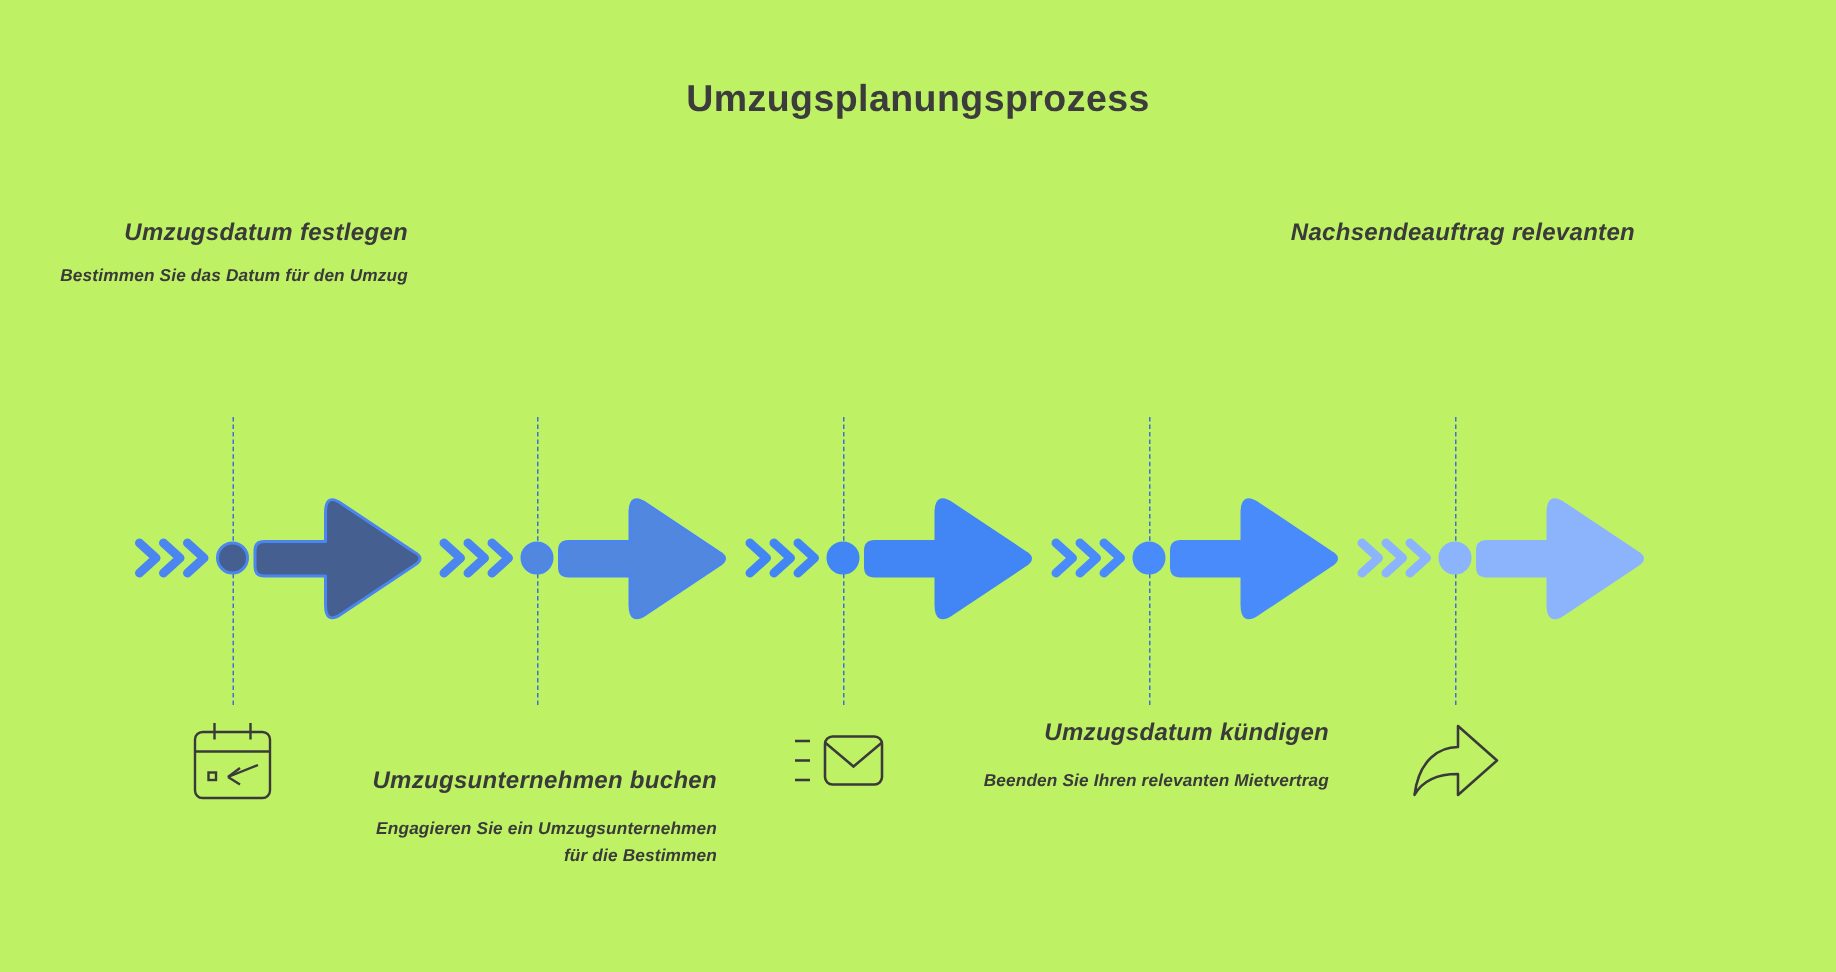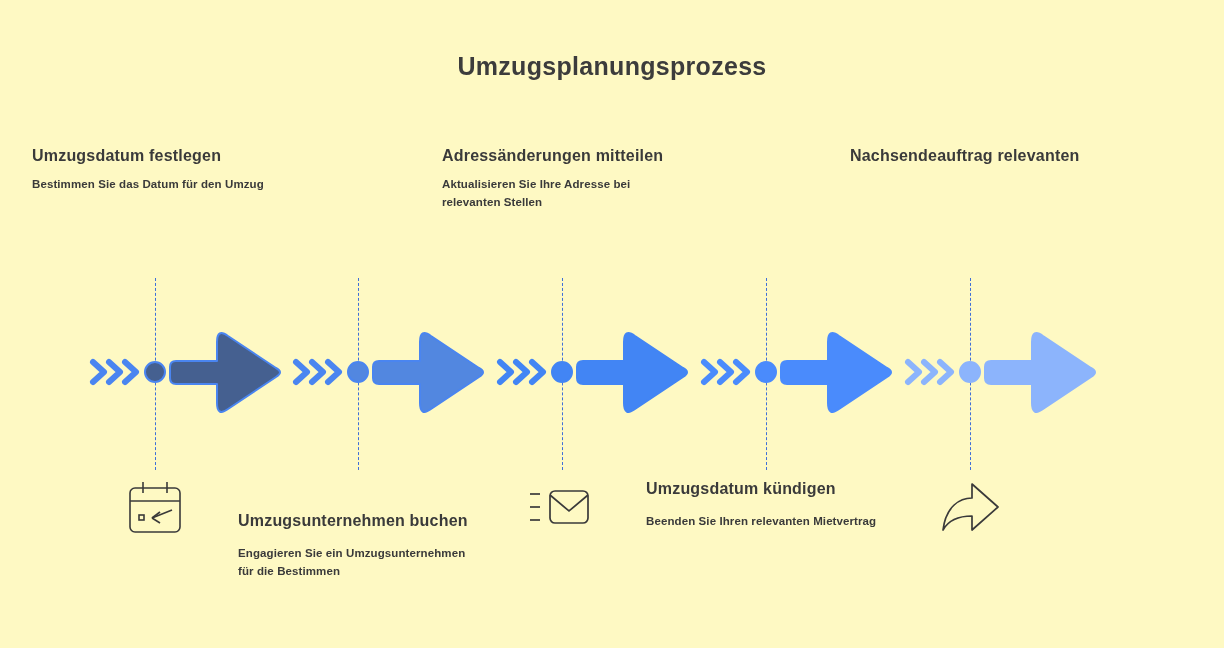--- a/index.html
+++ b/index.html
@@ -5,21 +5,21 @@
   * { margin:0; padding:0; box-sizing:border-box; }
   html,body{
     width:1224px; height:648px;
     background:#000;
     font-family:"Liberation Sans", sans-serif;
     overflow:hidden;
   }
   #infographic{
     position:relative;
     width:1224px; height:648px;
-    background:#fef9c3;
+    background:#bef264;
   }
 
   
   #chart-title{
     position:absolute;
     top:52px; left:0; width:1224px;
     text-align:center;
     font-size:25px;
     font-weight:bold;
     letter-spacing:0.3px;
@@ -38,21 +38,22 @@
     top:278px;
     width:0;
     height:192px;
     border-left:1px dashed #3f6fd8;
   }
 
   
   .step-text{
     position:absolute;
     width:240px;
-    text-align:left;
+    text-align:right;
+    font-style:italic;
   }
   .step-heading{
     font-size:16px;
     font-weight:bold;
     line-height:1.35;
     color:#3a3a3a;
     letter-spacing:0.2px;
   }
   .step-desc{
     margin-top:8px;
@@ -148,24 +149,20 @@
   <div class="step-text above" style="left:32px; top:145px;">
     <div class="step-heading">Umzugsdatum festlegen</div>
     <div class="step-desc">Bestimmen Sie das Datum für den Umzug</div>
   </div>
 
   <div class="step-text below" style="left:238px; top:478px;margin-top:32px;">
     <div class="step-heading">Umzugsunternehmen buchen</div>
     <div class="step-desc">Engagieren Sie ein Umzugsunternehmen für die Bestimmen</div>
   </div>
 
-  <div class="step-text above" style="left:442px; top:145px;">
-    <div class="step-heading">Adressänderungen mitteilen</div>
-    <div class="step-desc">Aktualisieren Sie Ihre Adresse bei relevanten Stellen</div>
-  </div>
 
   <div class="step-text below" style="left:646px; top:478px;">
     <div class="step-heading">Umzugsdatum kündigen</div>
     <div class="step-desc">Beenden Sie Ihren relevanten Mietvertrag</div>
   </div>
 
   <div class="step-text above" style="left:850px; top:145px;">
     <div class="step-heading">Nachsendeauftrag relevanten</div>
   </div>
 

